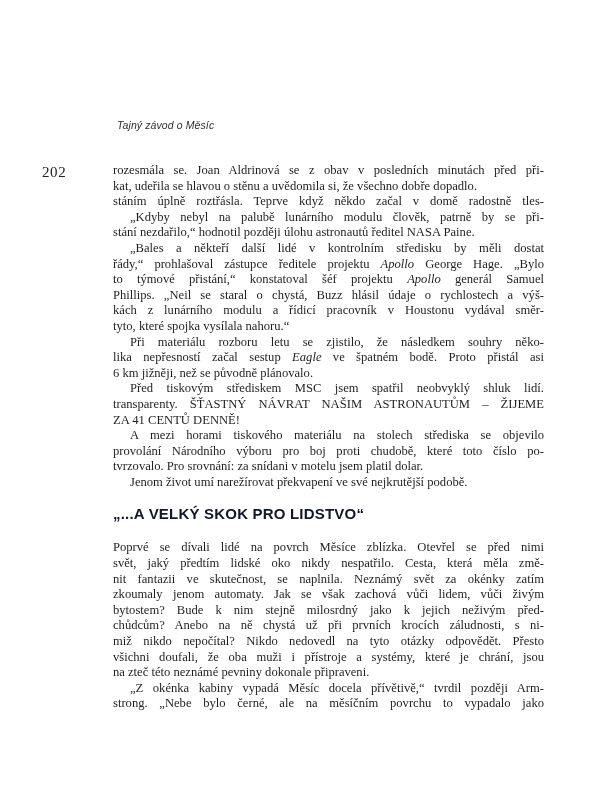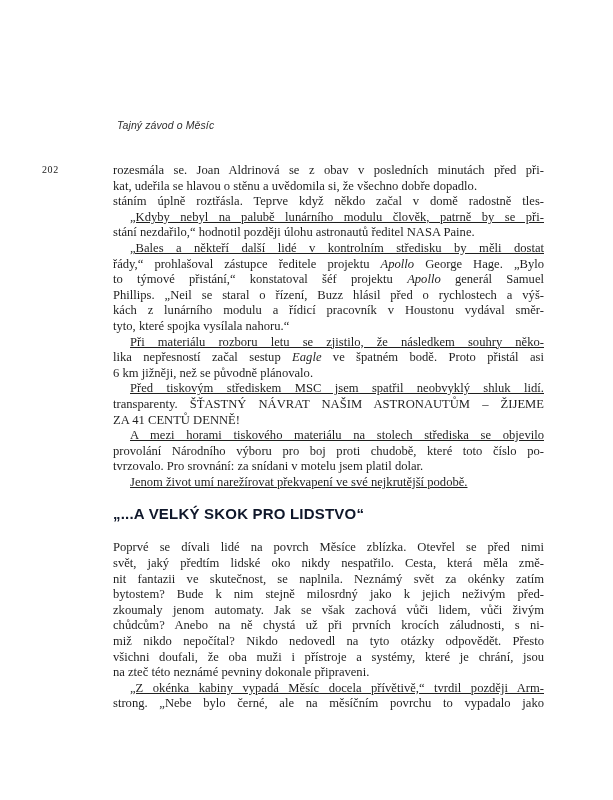--- a/index.html
+++ b/index.html
@@ -20,21 +20,21 @@
     font-family: "Liberation Sans", "DejaVu Sans", sans-serif;
     font-style: italic;
     font-size: 10.5px;
     color: #2d2d2d;
     letter-spacing: 0.1px;
   }
   .page-number {
     position: absolute;
     left: 42px;
     top: 119px;
-    font-size: 10px;
+    font-size: 15px;
     letter-spacing: 0.6px;
     color: #222222;
   }
   .body-text {
     position: absolute;
     left: 113px;
     top: 118px;
     width: 431px;
     font-size: 12.6px;
     line-height: 15.6px;
@@ -43,21 +43,20 @@
   .paragraph { margin: 0; }
   .line {
     text-align: justify;
     text-align-last: justify;
   }
   .line.endline {
     text-align-last: left;
   }
   .paragraph.indent .line:first-child {
     text-indent: 17px;
-    text-decoration: underline;
   }
   .section-heading {
     font-family: "Liberation Sans", "DejaVu Sans", sans-serif;
     font-weight: bold;
     font-size: 15px;
     letter-spacing: 0.2px;
     color: #0f172a;
     line-height: 20px;
     margin: 14px 0 16px 0;
   }
@@ -76,21 +75,21 @@
         <div class="line">stáním úplně roztřásla. Teprve když někdo začal v domě radostně tles-</div>
       </div>
       <div class="paragraph indent">
         <div class="line">„Kdyby nebyl na palubě lunárního modulu člověk, patrně by se při-</div>
         <div class="line endline">stání nezdařilo,“ hodnotil později úlohu astronautů ředitel NASA Paine.</div>
       </div>
       <div class="paragraph indent">
         <div class="line">„Bales a někteří další lidé v kontrolním středisku by měli dostat</div>
         <div class="line">řády,“ prohlašoval zástupce ředitele projektu <i>Apollo</i> George Hage. „Bylo</div>
         <div class="line">to týmové přistání,“ konstatoval šéf projektu <i>Apollo</i> generál Samuel</div>
-        <div class="line">Phillips. „Neil se staral o řízení, Buzz hlásil před o rychlostech a výš-</div>
+        <div class="line">Phillips. „Neil se staral o chystá, Buzz hlásil údaje o rychlostech a výš-</div>
         <div class="line">kách z lunárního modulu a řídicí pracovník v Houstonu vydával směr-</div>
         <div class="line endline">tyto, které spojka vysílala nahoru.“</div>
       </div>
       <div class="paragraph indent">
         <div class="line">Při materiálu rozboru letu se zjistilo, že následkem souhry něko-</div>
         <div class="line">lika nepřesností začal sestup <i>Eagle</i> ve špatném bodě. Proto přistál asi</div>
         <div class="line endline">6 km jižněji, než se původně plánovalo.</div>
       </div>
       <div class="paragraph indent">
         <div class="line">Před tiskovým střediskem MSC jsem spatřil neobvyklý shluk lidí.</div>
@@ -103,22 +102,22 @@
         <div class="line endline">tvrzovalo. Pro srovnání: za snídani v motelu jsem platil dolar.</div>
       </div>
       <div class="paragraph indent">
         <div class="line endline">Jenom život umí narežírovat překvapení ve své nejkrutější podobě.</div>
       </div>
       <h2 class="section-heading">„...A VELKÝ SKOK PRO LIDSTVO“</h2>
       <div class="paragraph">
         <div class="line">Poprvé se dívali lidé na povrch Měsíce zblízka. Otevřel se před nimi</div>
         <div class="line">svět, jaký předtím lidské oko nikdy nespatřilo. Cesta, která měla změ-</div>
         <div class="line">nit fantazii ve skutečnost, se naplnila. Neznámý svět za okénky zatím</div>
+        <div class="line">zkoumaly jenom automaty. Jak se však zachová vůči lidem, vůči živým</div>
         <div class="line">bytostem? Bude k nim stejně milosrdný jako k jejich neživým před-</div>
-        <div class="line">zkoumaly jenom automaty. Jak se však zachová vůči lidem, vůči živým</div>
         <div class="line">chůdcům? Anebo na ně chystá už při prvních krocích záludnosti, s ni-</div>
         <div class="line">miž nikdo nepočítal? Nikdo nedovedl na tyto otázky odpovědět. Přesto</div>
         <div class="line">všichni doufali, že oba muži i přístroje a systémy, které je chrání, jsou</div>
         <div class="line endline">na zteč této neznámé pevniny dokonale připraveni.</div>
       </div>
       <div class="paragraph indent">
         <div class="line">„Z okénka kabiny vypadá Měsíc docela přívětivě,“ tvrdil později Arm-</div>
         <div class="line">strong. „Nebe bylo černé, ale na měsíčním povrchu to vypadalo jako</div>
       </div>
     </main>

